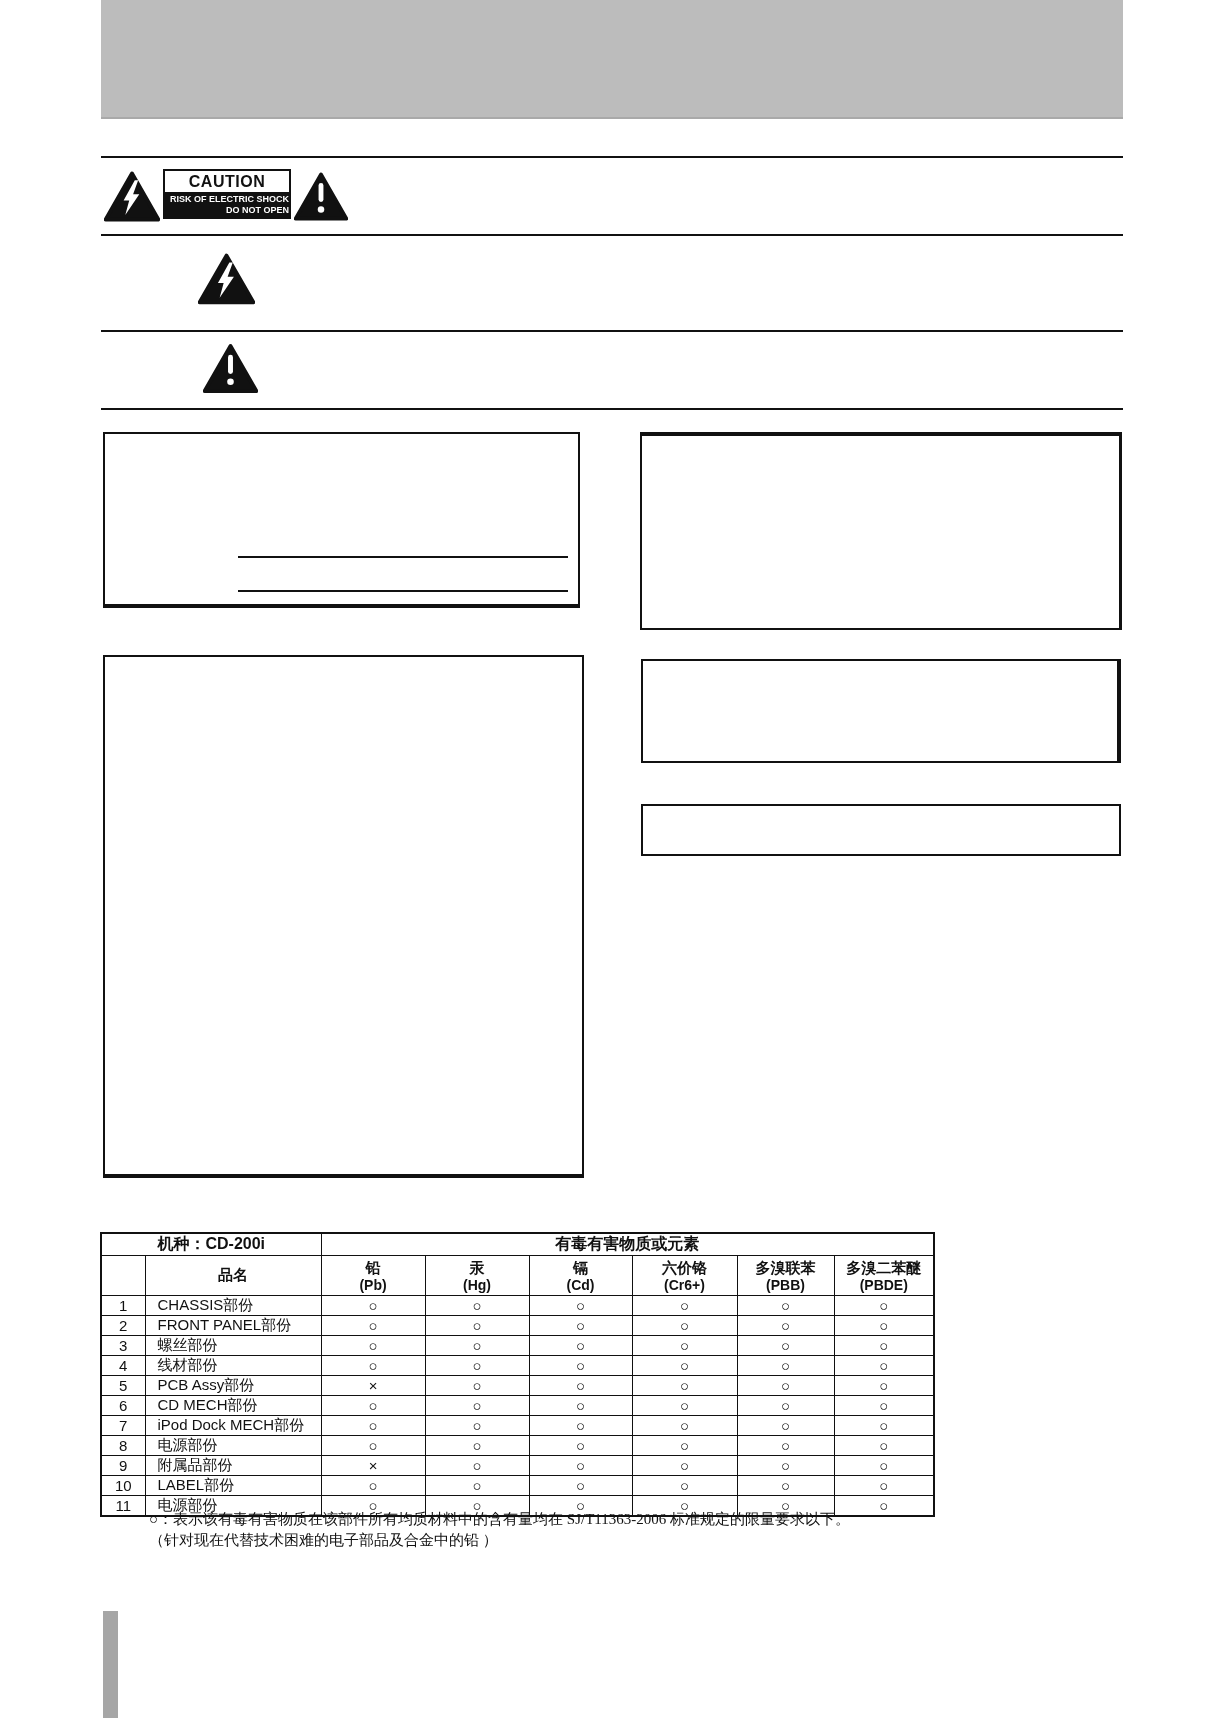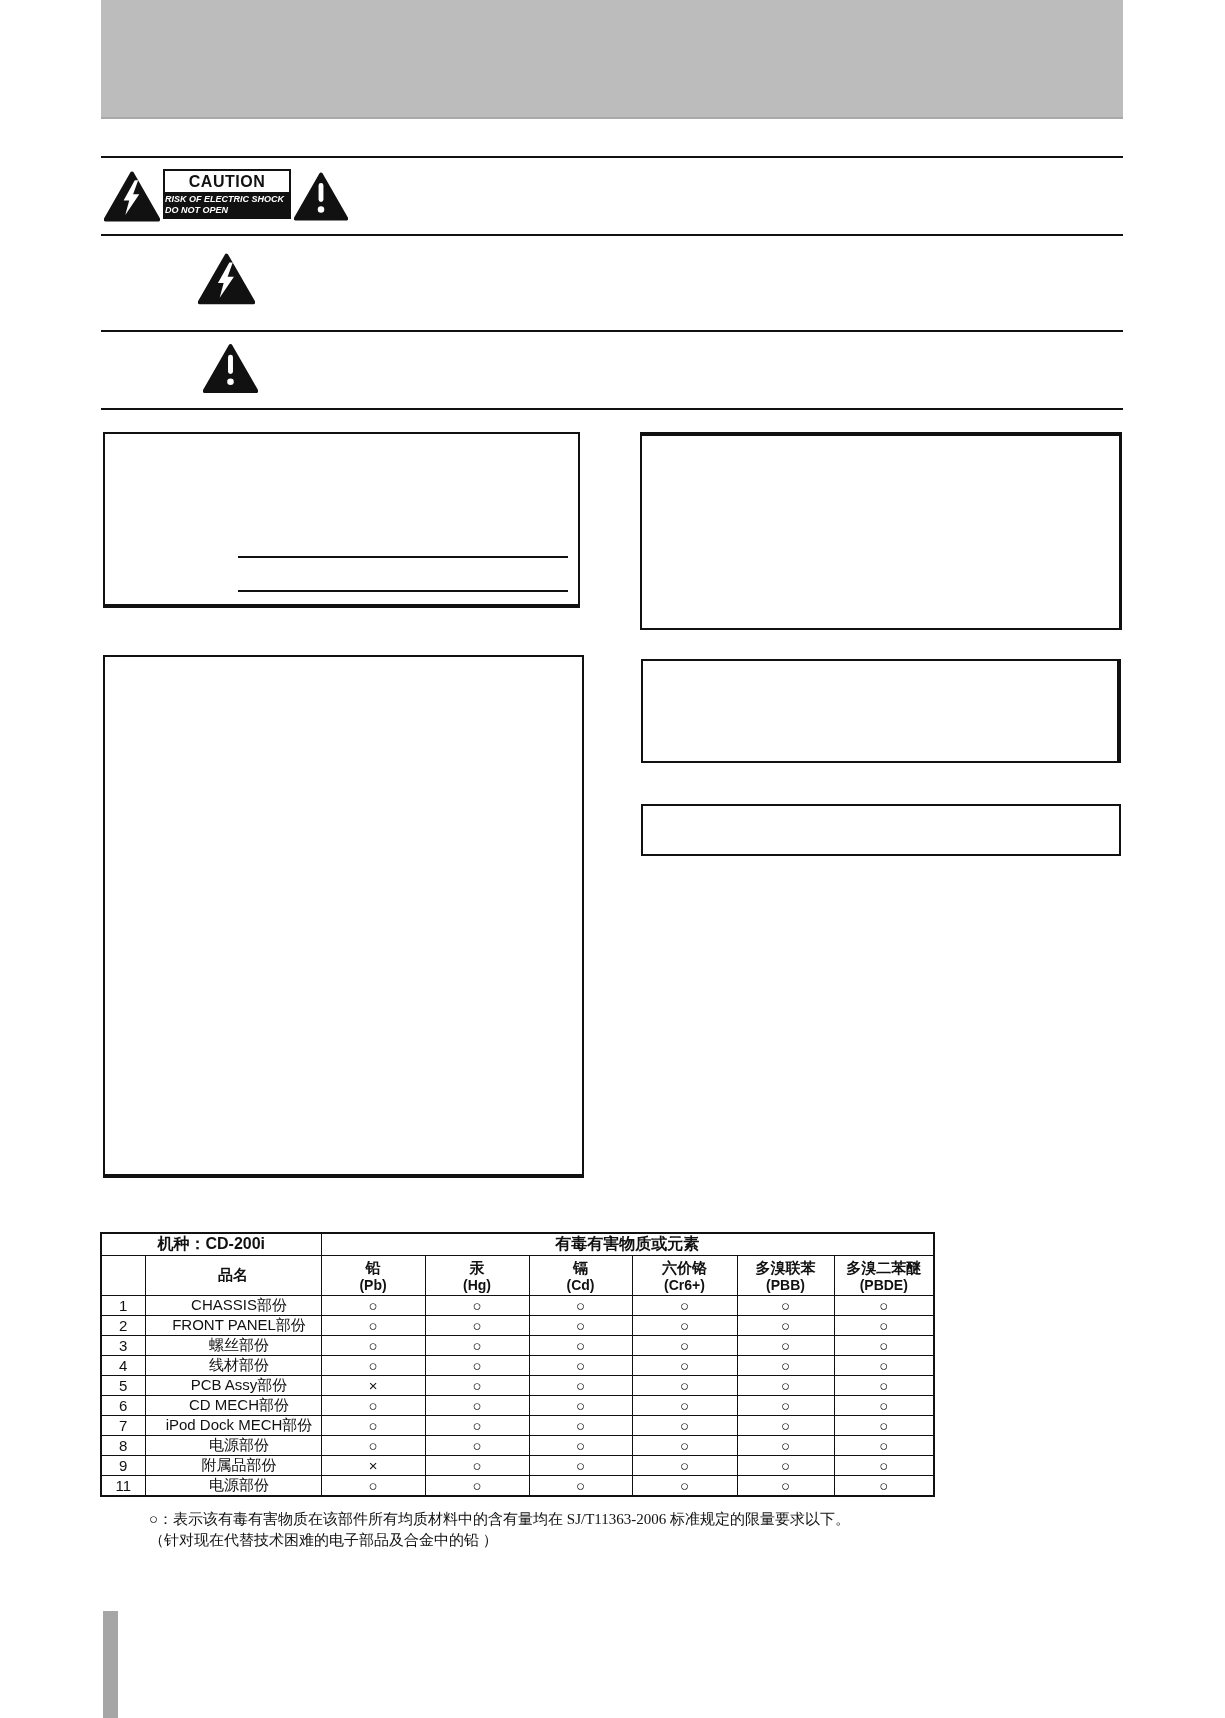--- a/index.html
+++ b/index.html
@@ -32,22 +32,22 @@
   .caution-box{
     position:absolute;left:163px;top:169px;width:128px;height:50px;
     border:2px solid var(--ink);background:var(--ink);
     display:flex;flex-direction:column;box-sizing:border-box;
   }
   .cb-top{
     background:#fff;height:21px;display:flex;align-items:center;justify-content:center;
     font-weight:bold;font-size:16px;letter-spacing:0.5px;color:var(--ink);
   }
   .cb-bottom{
-    flex:1;background:var(--ink);color:#fff;text-align:left;
-    font-weight:bold;font-size:9px;line-height:11px;padding-top:2px;font-style:italic;
+    flex:1;background:var(--ink);color:#fff;text-align:right;
+    font-weight:bold;font-size:9px;line-height:11px;padding-top:2px;
   }
   .tri-excl-sm{left:294px;top:171px;width:54px;height:51px;}
   .tri-bolt-lg{left:198px;top:253px;width:57px;height:52px;}
   .tri-excl-lg{left:203px;top:342px;width:55px;height:53px;}
   
   .nbox{position:absolute;border:2px solid var(--ink);box-sizing:border-box;background:#fff;}
   .nbox-tl{left:103px;top:432px;width:477px;height:176px;border-bottom-width:4px;}
   .nbox-tr{left:640px;top:432px;width:482px;height:198px;border-top-width:4px;border-right-width:3px;}
   .nbox-bl{left:103px;top:655px;width:481px;height:523px;border-bottom-width:4px;}
   .nbox-mr{left:641px;top:659px;width:480px;height:104px;border-right-width:4px;}
@@ -68,21 +68,21 @@
     font-size:15px;color:var(--ink);
   }
   table.rohs th,table.rohs td{
     border:1px solid var(--ink);padding:0;overflow:hidden;white-space:nowrap;
   }
   tr.hdr1 th{height:20px;font-size:16px;font-weight:bold;text-align:center;}
   tr.hdr2 th{height:39px;font-weight:bold;text-align:center;vertical-align:middle;}
   .sub-name{display:block;font-size:15px;line-height:18px;}
   .sub-sym{display:block;font-size:14px;line-height:16px;text-align:center;}
   table.rohs td{height:19px;text-align:center;font-size:15px;}
-  table.rohs td.c-name{text-align:center;padding-left:12px;font-size:15px;}
+  table.rohs td.c-name{text-align:left;padding-left:12px;font-size:15px;}
   
   .notes{
     position:absolute;left:149px;top:1509px;width:790px;
     font-family:Liberation Serif, serif;
     font-size:15px;line-height:21px;color:var(--ink);white-space:nowrap;
   }
   
   .side-bar{position:absolute;left:103px;top:1611px;width:15px;height:107px;background:var(--side-bar);}
 </style>
 </head>
@@ -278,20 +278,30 @@
           <td>9</td>
           <td class="c-name">附属品部份</td>
           <td>×</td>
           <td>○</td>
           <td>○</td>
           <td>○</td>
           <td>○</td>
           <td>○</td>
         </tr>
         <tr>
+          <td>10</td>
+          <td class="c-name">LABEL部份</td>
+          <td>○</td>
+          <td>○</td>
+          <td>○</td>
+          <td>○</td>
+          <td>○</td>
+          <td>○</td>
+        </tr>
+        <tr>
           <td>11</td>
           <td class="c-name">电源部份</td>
           <td>○</td>
           <td>○</td>
           <td>○</td>
           <td>○</td>
           <td>○</td>
           <td>○</td>
         </tr>
       </tbody>

